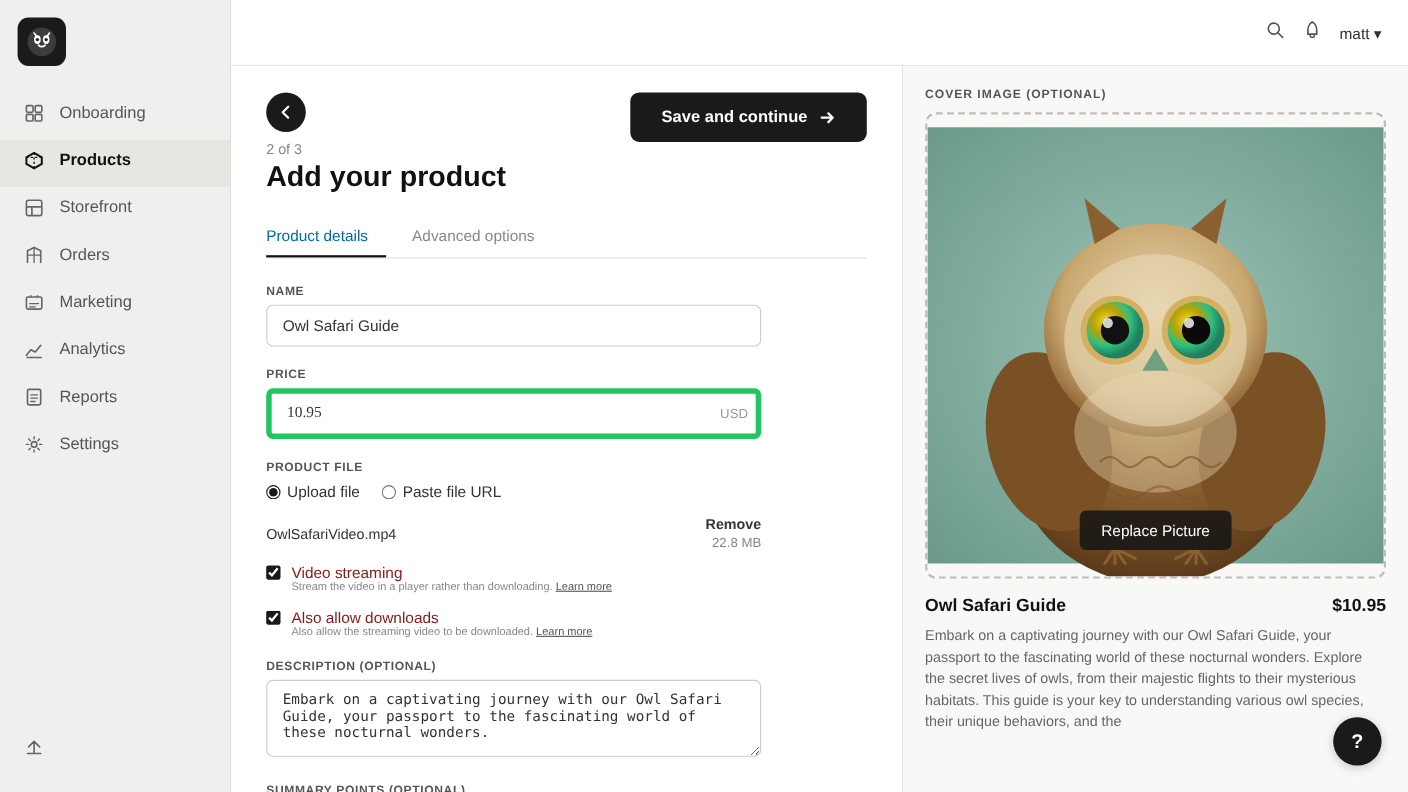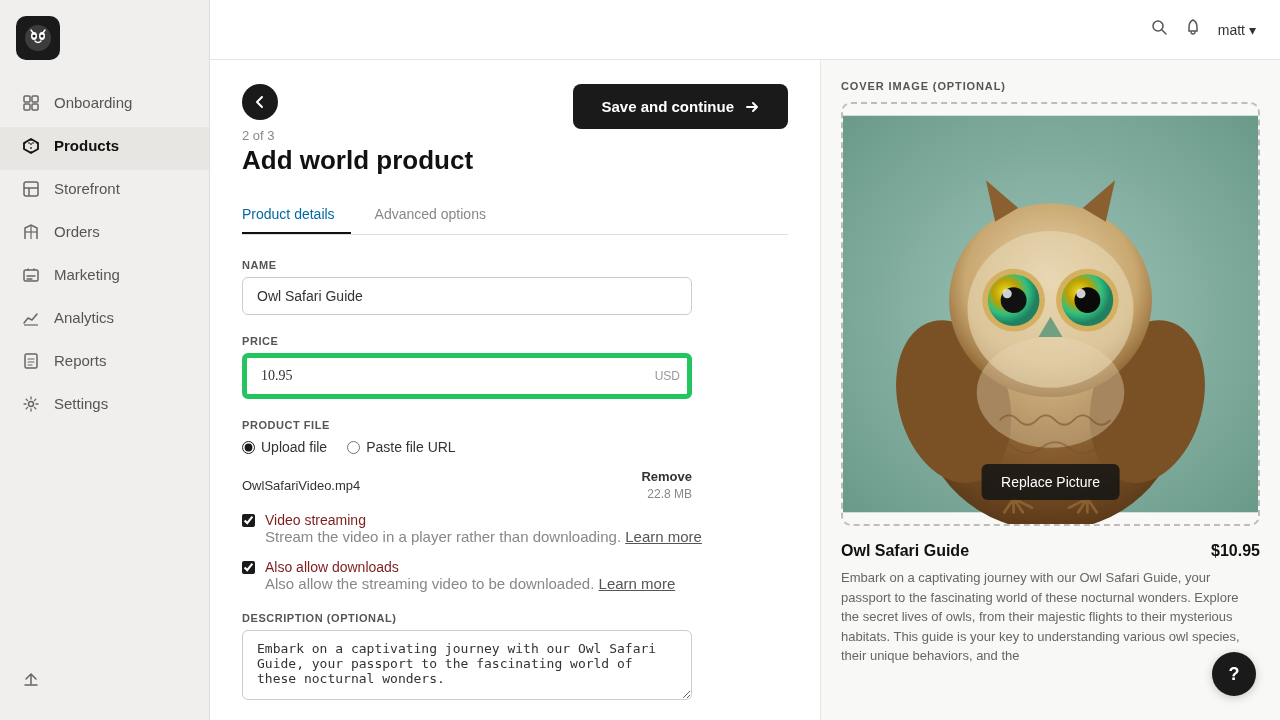--- a/index.html
+++ b/index.html
@@ -211,21 +211,21 @@
 
     
     .check-option {
       display: flex;
       align-items: flex-start;
       gap: 10px;
       margin-bottom: 14px;
     }
     .check-option input[type="checkbox"] { accent-color: #1a1a1a; margin-top: 2px; }
     .check-label { font-size: 14px; font-weight: 500; color: #7f1d1d; }
-    .check-sublabel { font-size: 15px; color: #888; }
+    .check-sublabel { font-size: 10px; color: #888; }
     .learn-link { color: #555; text-decoration: underline; cursor: pointer; }
 
     .textarea-input {
       width: 100%;
       max-width: 450px;
       padding: 10px 14px;
       border: 1px solid #ccc;
       border-radius: 6px;
       font-size: 13px;
       color: #333;
@@ -445,21 +445,21 @@
 
     <div class="form-section">
       <div style="display:flex; justify-content:space-between; align-items:flex-start;">
         <div>
           <button class="back-btn">
             <svg width="14" height="14" viewBox="0 0 14 14" fill="none">
                 <path d="M9 2L4 7L9 12" stroke="white" stroke-width="2" stroke-linecap="round" stroke-linejoin="round"></path>
               </svg>
           </button>
           <div class="step-label">2 of 3</div>
-          <h1 class="page-title">Add world product</h1>
+          <h1 class="page-title">Add your product</h1>
         </div>
         <button class="save-btn" style="">
           <span>Save and continue</span>
           <svg width="16" height="16" viewBox="0 0 16 16" fill="none">
               <path d="M3 8H13M9 4L13 8L9 12" stroke="white" stroke-width="2" stroke-linecap="round" stroke-linejoin="round"></path>
             </svg>
         </button>
       </div>
 
       <div class="tabs">

